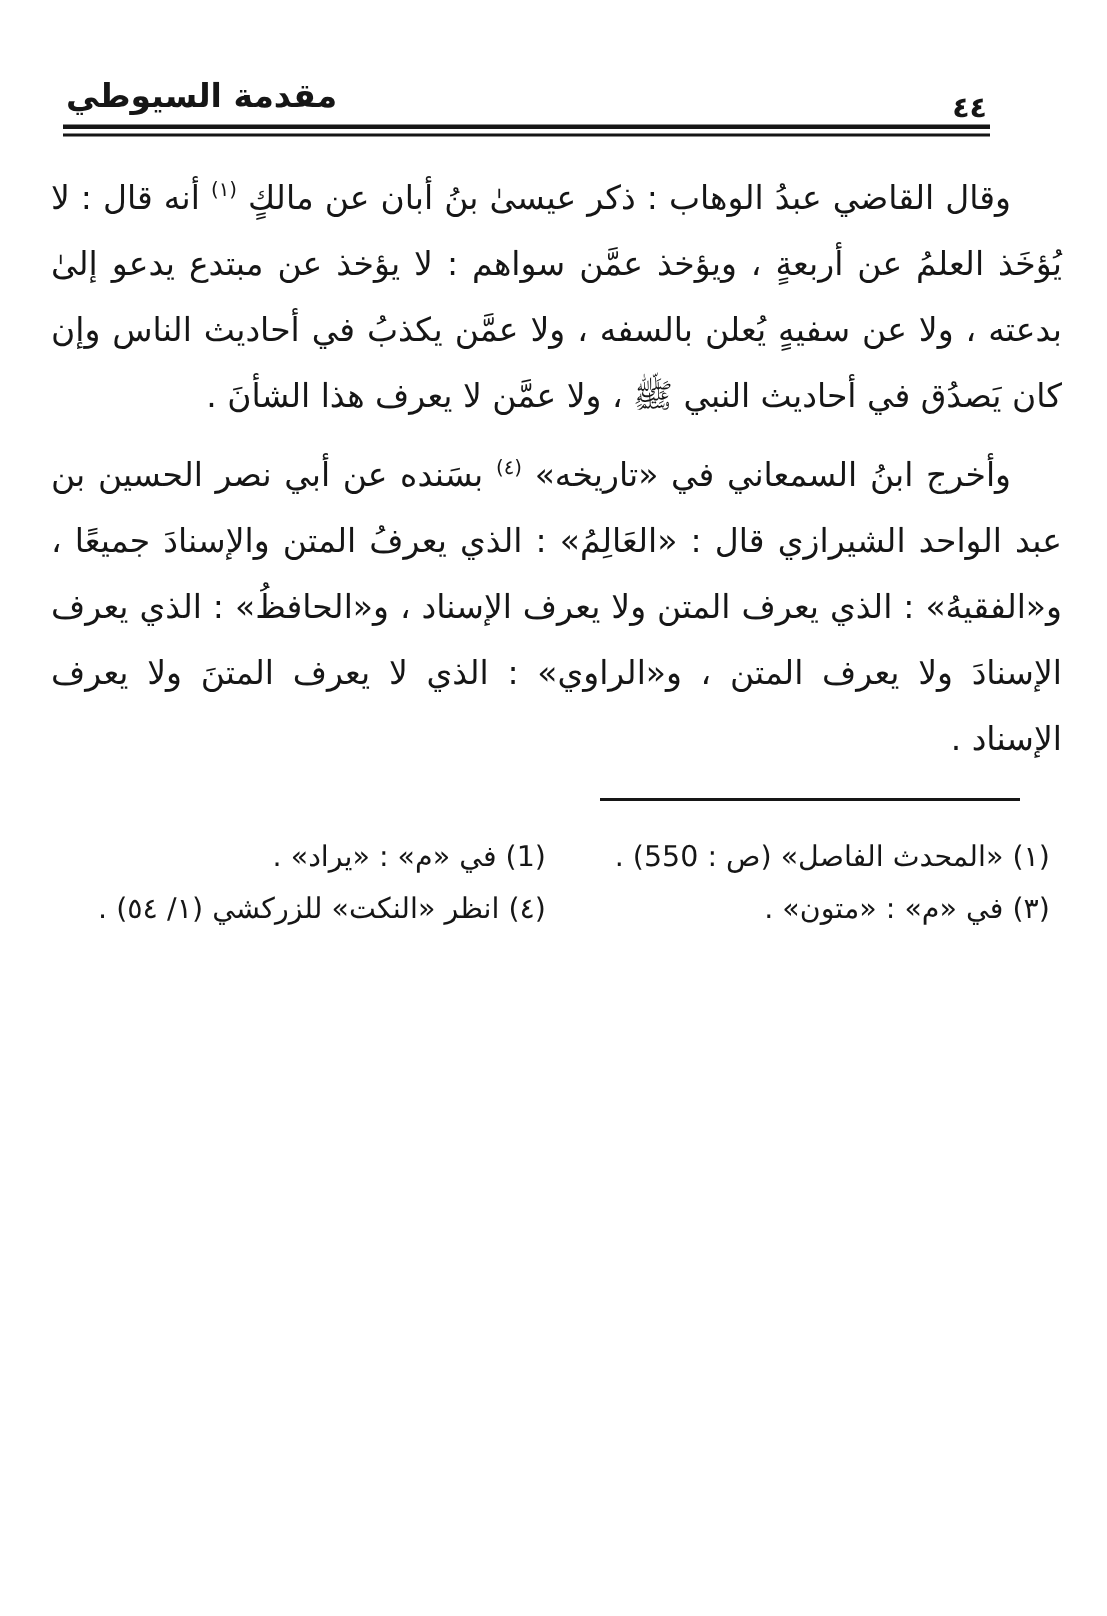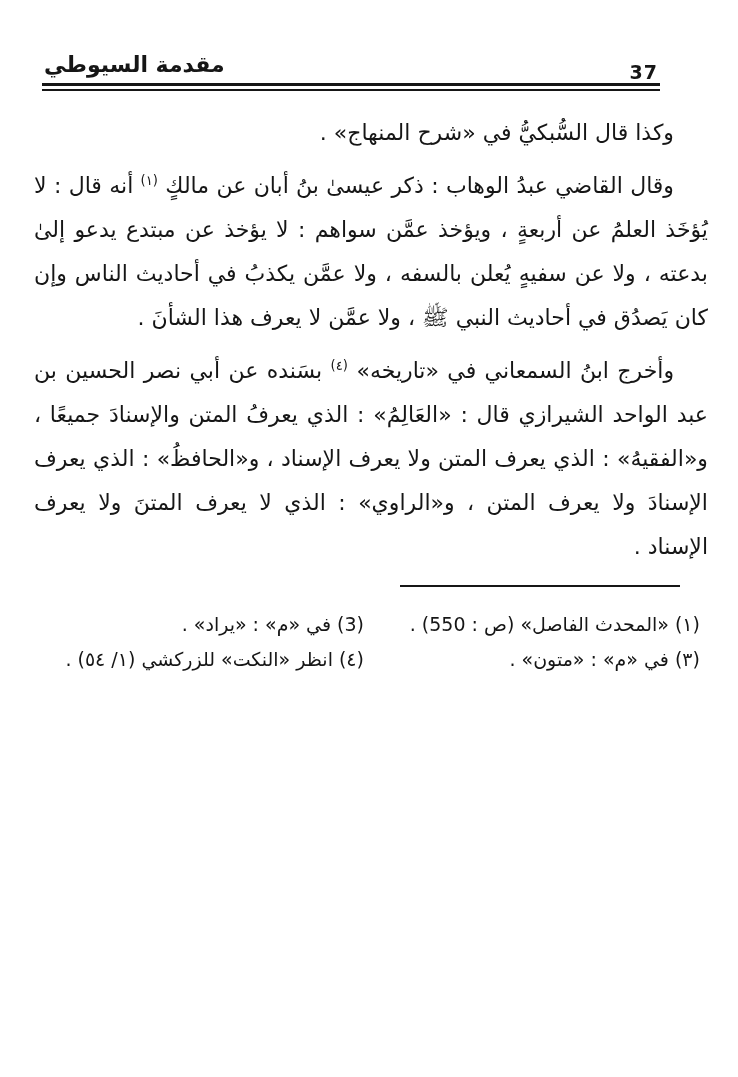--- a/index.html
+++ b/index.html
@@ -80,35 +80,34 @@
   .footnote {
     white-space: nowrap;
   }
 </style>
 </head>
 <body>
 
 <div class="page">
 
   <div class="header">
-    <span class="page-number">37</span>
+    <span class="page-number">٤٤</span>
     <span class="running-title">مقدمة السيوطي</span>
   </div>
 
   <div class="header-rule"></div>
 
   <div class="body-text">
 
-  <p>وكذا قال السُّبكيُّ في «شرح المنهاج» .</p>
       <p>وقال القاضي عبدُ الوهاب : ذكر عيسىٰ بنُ أبان عن مالكٍ <sup class="fn-marker">(١)</sup> أنه قال : لا يُؤخَذ العلمُ عن أربعةٍ ، ويؤخذ عمَّن سواهم : لا يؤخذ عن مبتدع يدعو إلىٰ بدعته ، ولا عن سفيهٍ يُعلن بالسفه ، ولا عمَّن يكذبُ في أحاديث الناس وإن كان يَصدُق في أحاديث النبي ﷺ ، ولا عمَّن لا يعرف هذا الشأنَ .</p>
       <p>وأخرج ابنُ السمعاني في «تاريخه» <sup class="fn-marker">(٤)</sup> بسَنده عن أبي نصر الحسين بن عبد الواحد الشيرازي قال : «العَالِمُ» : الذي يعرفُ المتن والإسنادَ جميعًا ، و«الفقيهُ» : الذي يعرف المتن ولا يعرف الإسناد ، و«الحافظُ» : الذي يعرف الإسنادَ ولا يعرف المتن ، و«الراوي» : الذي لا يعرف المتنَ ولا يعرف الإسناد .</p>
     </div>
 
   <div class="footnote-separator"></div>
 
   <div class="footnotes">
     <div class="footnote">(١) «المحدث الفاصل» (ص : 550) .</div>
-    <div class="footnote">(3) في «م» : «يراد» .</div>
+    <div class="footnote">(1) في «م» : «يراد» .</div>
     <div class="footnote">(٣) في «م» : «متون» .</div>
     <div class="footnote">(٤) انظر «النكت» للزركشي (١/ ٥٤) .</div>
   </div>
 
 </div>
 
 </body></html>

